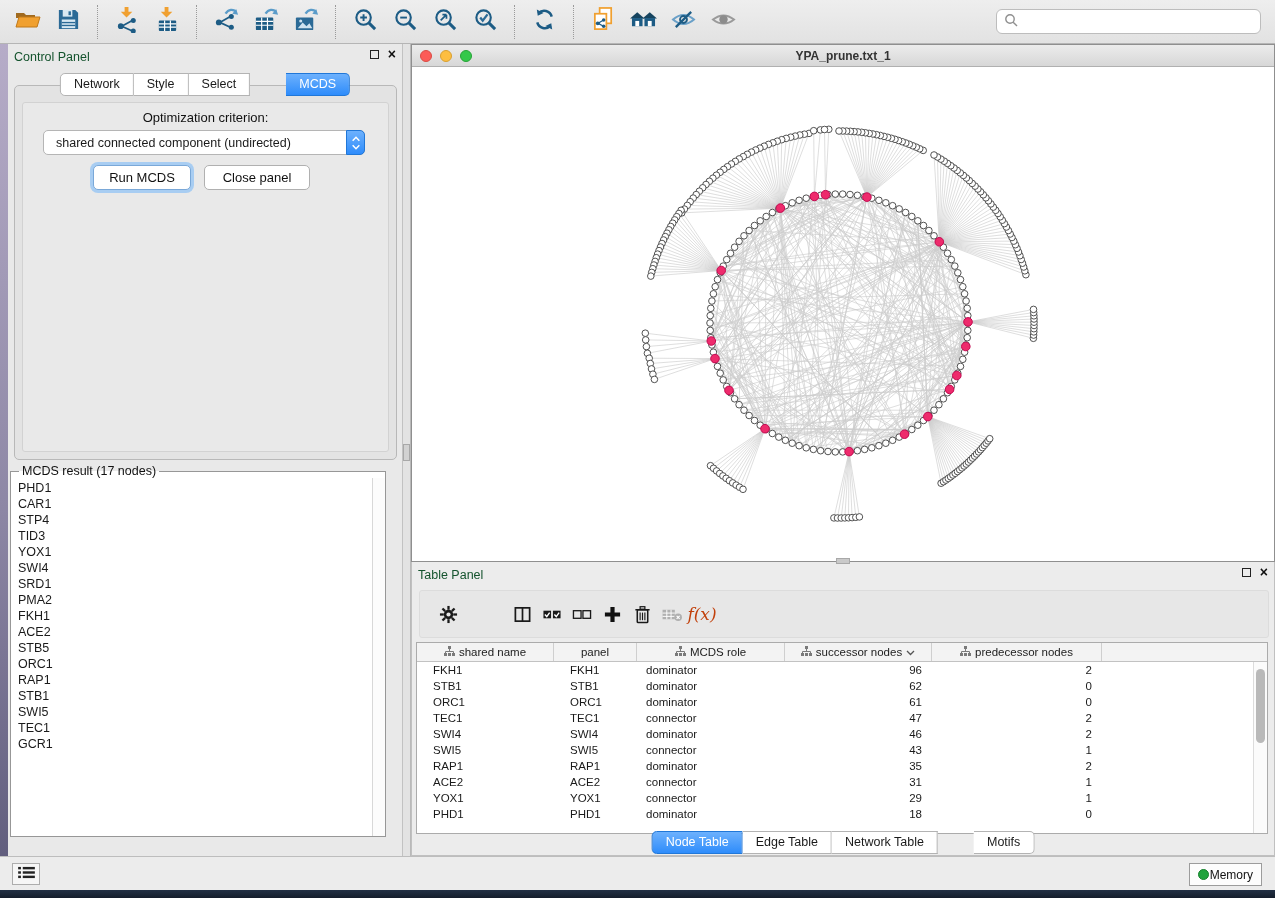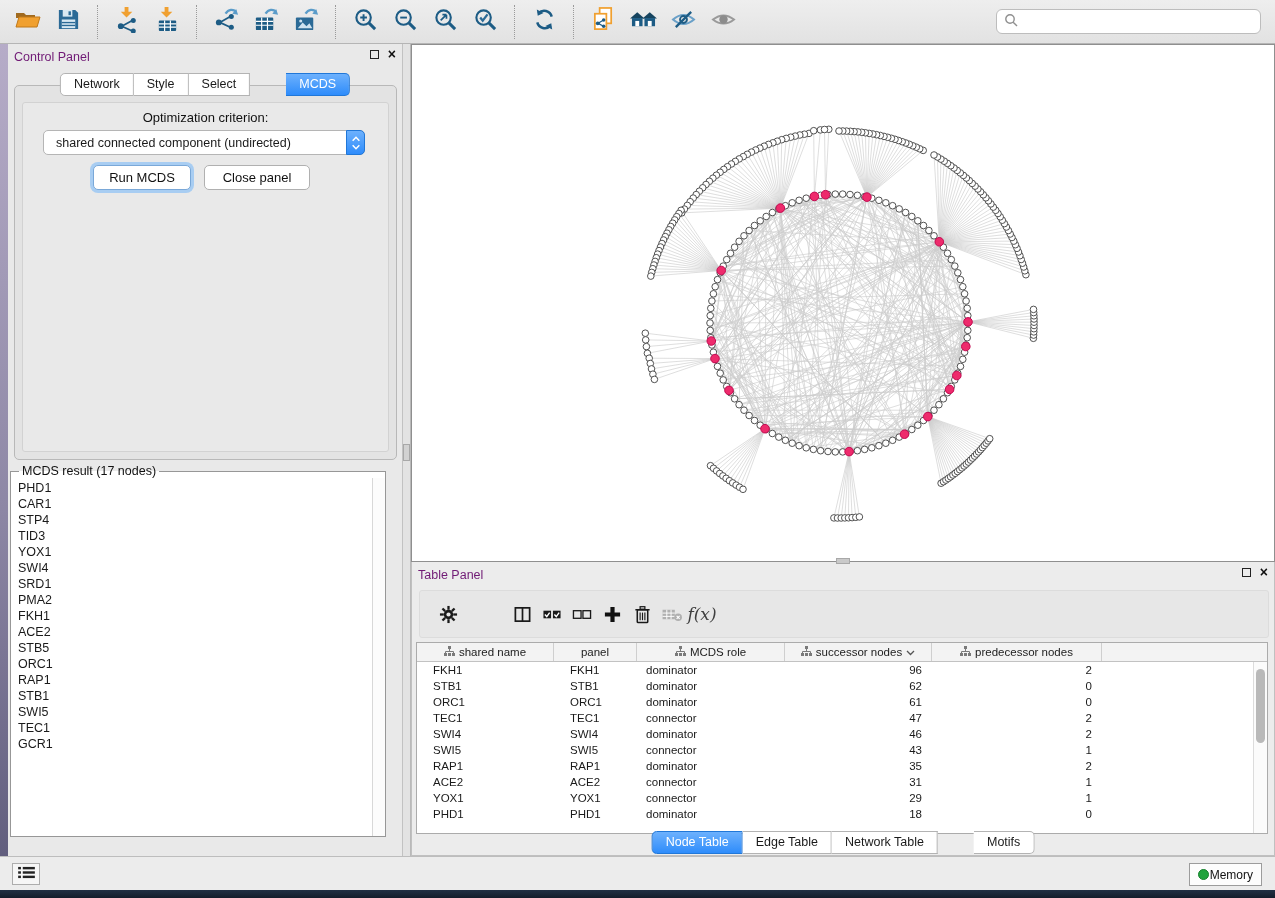--- a/index.html
+++ b/index.html
@@ -12,21 +12,21 @@
 .sep{width:1px;height:34px;border-left:1px dotted #9a9a9a;margin:0 9px;}
 .search-wrap{position:absolute;right:14px;top:9px;width:265px;height:25px;background:#fff;border:1px solid #bdbdbd;border-radius:6px;display:flex;align-items:center;padding-left:7px;}
 .search-wrap input{border:none;outline:none;flex:1;font-size:12px;font-family:"Liberation Sans",sans-serif;background:transparent;margin-left:5px;}
 
 
 .wall-left{position:absolute;left:0;top:44px;width:8px;height:846px;background:linear-gradient(#b6acc8,#8d87a5 55%,#5d5a7a);}
 .wall-bottom{position:absolute;left:0;top:890px;width:1275px;height:8px;background:linear-gradient(#223044,#141d2b);}
 
 
 .control-panel{position:absolute;left:8px;top:44px;width:395px;height:812px;background:#e9e9e9;border-right:1px solid #c2c2c2;}
-.panel-title{position:absolute;left:6px;top:6px;font-size:12.5px;color:#701a75;}
+.panel-title{position:absolute;left:6px;top:6px;font-size:12.5px;color:#14532d;}
 .panel-icons{position:absolute;right:6px;top:5px;display:flex;gap:9px;align-items:center;}
 .float-ico{width:9px;height:9px;border:1.5px solid #222;display:inline-block;}
 .close-ico{font-size:14px;font-weight:bold;color:#111;line-height:10px;}
 
 .seg-tabs{display:flex;border-radius:7px;}
 .cp-tabs{position:absolute;left:50%;transform:translateX(-50%);top:29px;z-index:3;}
 .seg-tab{background:#fff;border:1px solid #b3b3b3;border-left:none;padding:3px 13px 4px;font-size:12.5px;color:#1a1a1a;white-space:nowrap;cursor:default;}
 .seg-tab.first{border-left:1px solid #b3b3b3;border-radius:5px 0 0 5px;}
 .seg-tab.last{border-radius:0 5px 5px 0;margin-left:36px;}
 .seg-tab.active{background:linear-gradient(#6db1fd,#2e8cfb);border-color:#2077d8;color:#fff;}
@@ -60,21 +60,21 @@
 .light.yellow{background:#fdbe41;border:1px solid #d8a032;}
 .light.green{background:#34c84a;border:1px solid #26a336;}
 .net-canvas{position:absolute;left:0;top:22px;width:862px;height:494px;background:#fff;}
 
 
 .table-panel{position:absolute;left:411px;top:562px;width:864px;height:294px;background:#ececec;border:1px solid #c0c0c0;border-top:none;}
 .hsplit-handle{position:absolute;left:50%;top:-4px;width:14px;height:6px;background:#c9c9c9;border:1px solid #a8a8a8;transform:translateX(-50%);}
 .tp-toolbar{position:absolute;left:7px;top:28px;width:850px;height:48px;background:#e7e7e7;border:1px solid #dcdcdc;border-radius:3px;display:flex;align-items:center;padding-left:13px;}
 .tp-toolbar .tico{display:flex;align-items:center;justify-content:center;width:30px;height:30px;}
 .tp-toolbar .gap{width:44px;}
-.fx{font-family:"DejaVu Serif",serif;font-style:italic;font-size:17px;color:#404040;}
+.fx{font-family:"DejaVu Serif",serif;font-style:italic;font-size:17px;color:#c2410c;}
 
 .tbl-wrap{position:absolute;left:4px;top:80px;width:852px;height:192px;background:#fff;border:1px solid #ababab;}
 .tbl-head{display:flex;height:19px;border-bottom:1px solid #c2c2c2;background:#f3f3f3;}
 .th{display:flex;align-items:center;justify-content:center;gap:4px;font-size:11.5px;color:#222;border-right:1px solid #cfcfcf;height:100%;}
 .tr{display:flex;height:16px;}
 .td{font-size:11.5px;line-height:16px;white-space:nowrap;overflow:hidden;}
 .td.l{text-align:left;}
 .td.r{text-align:right;}
 .tbl-scroll{position:absolute;right:0;top:19px;bottom:0;width:14px;background:#fbfbfb;border-left:1px solid #dcdcdc;}
 .tbl-scroll .thumb{position:absolute;left:2px;top:7px;width:9px;height:74px;background:#b9b9b9;border-radius:5px;}
@@ -319,20 +319,28 @@
       <div class="list-scroll"></div>
     </div>
   </fieldset>
 </div>
 
 <div class="vsplit">
     <div class="handle"></div>
   </div>
 
 <div class="net-window">
+  <div class="net-titlebar">
+    <div class="lights">
+      <span class="light red"></span>
+      <span class="light yellow"></span>
+      <span class="light green"></span>
+    </div>
+    <span>YPA_prune.txt_1</span>
+  </div>
   <svg id="net-svg" class="net-canvas" xmlns="http://www.w3.org/2000/svg" viewBox="0 0 862 494">
       <g stroke="#9a9a9a" stroke-width="0.65" opacity="0.5" fill="none">
         <line x1="368.4" y1="141.1" x2="554.1" y2="234.0"></line>
         <line x1="368.4" y1="141.1" x2="373.4" y2="373.3"></line>
         <line x1="368.4" y1="141.1" x2="459.8" y2="131.2"></line>
         <line x1="368.4" y1="141.1" x2="311.2" y2="199.1"></line>
         <line x1="368.4" y1="141.1" x2="438.0" y2="127.5"></line>
         <line x1="368.4" y1="141.1" x2="480.6" y2="373.3"></line>
         <line x1="368.4" y1="141.1" x2="545.8" y2="205.8"></line>
         <line x1="368.4" y1="141.1" x2="555.8" y2="263.4"></line>

